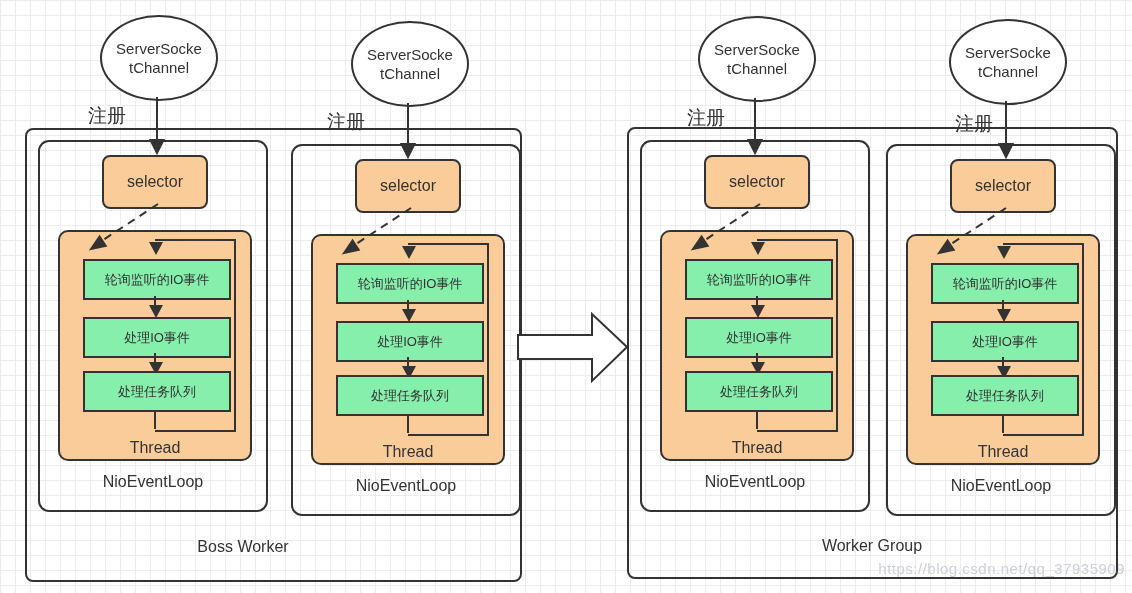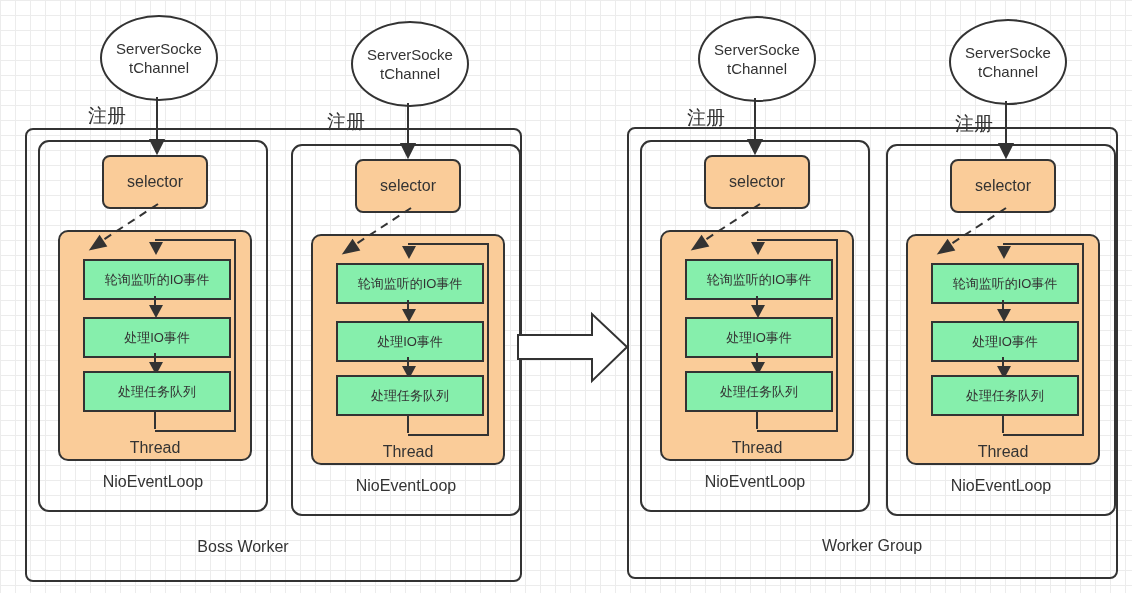--- a/index.html
+++ b/index.html
@@ -85,20 +85,21 @@
     position:absolute;left:0;top:331px;width:100%;text-align:center;font-size:16px;
   }
   
   #arrows{position:absolute;left:0;top:0;z-index:4;pointer-events:none;}
 </style>
 </head>
 <body>
 
 <div id="stage">
 
+  <div class="watermark">https://blog.csdn.net/qq_37935909</div>
 
   <div class="group boss">
     <div class="group-label">Boss Worker</div>
   </div>
   <div class="group worker">
     <div class="group-label">Worker Group</div>
   </div>
 
   <div class="ellipse" style="left:100px;top:15px;">
     <span>ServerSocke</span>

